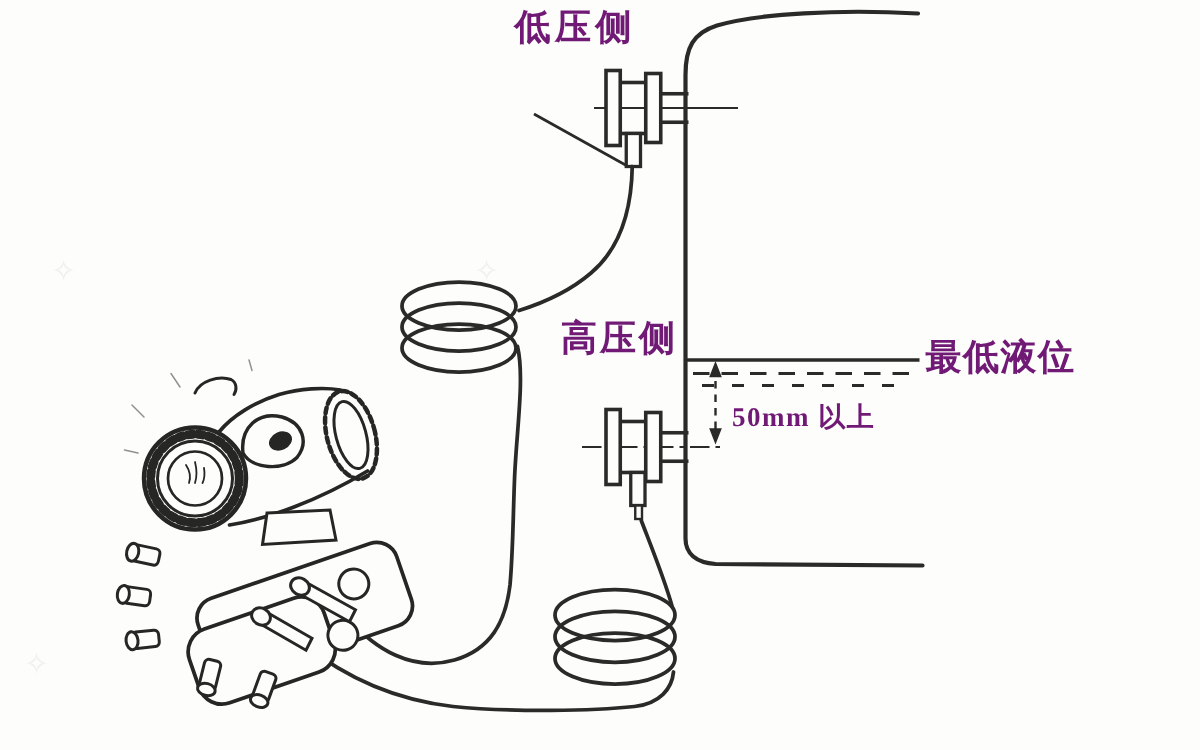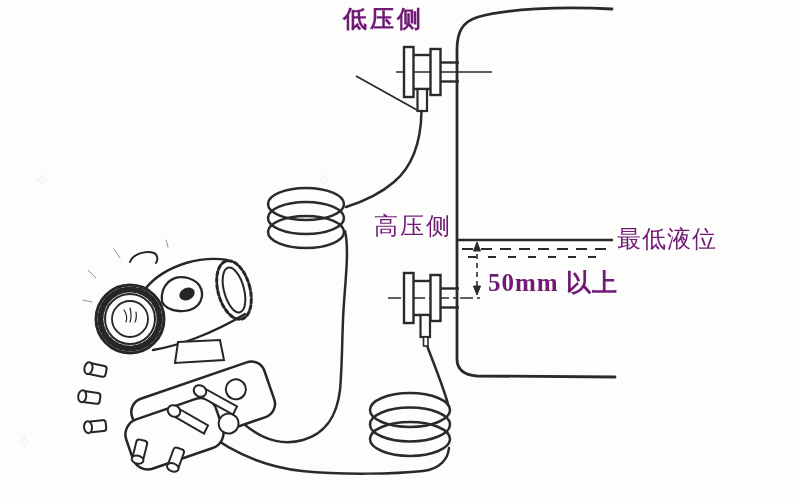--- a/index.html
+++ b/index.html
@@ -3,23 +3,23 @@
 <meta charset="utf-8">
 <style>
   html,body{margin:0;padding:0;background:#ffffff;}
   .canvas{
     position:relative;width:800px;height:500px;background:#fdfdfc;overflow:hidden;
     font-family:"Liberation Serif","DejaVu Serif",serif;color:#2e2c29;
   }
   .diagram-svg{position:absolute;left:0;top:0;}
   .lbl{position:absolute;white-space:nowrap;color:#701a75;line-height:1.1;}
   .lbl-lp{left:343px;top:6px;font-size:24px;letter-spacing:3px;font-weight:600;}
-  .lbl-hp{left:374px;top:213px;font-size:24px;letter-spacing:2px;font-weight:400;}
-  .lbl-minlevel{left:617px;top:226px;font-size:24px;letter-spacing:1px;font-weight:400;}
-  .lbl-dist{left:488px;top:269px;font-size:25px;font-weight:700;letter-spacing:1px;}
+  .lbl-hp{left:374px;top:213px;font-size:24px;letter-spacing:2px;font-weight:700;}
+  .lbl-minlevel{left:617px;top:226px;font-size:24px;letter-spacing:1px;font-weight:700;}
+  .lbl-dist{left:488px;top:269px;font-size:18px;font-weight:700;letter-spacing:1px;}
   .sparkle{position:absolute;font-size:20px;color:#b9b6b0;opacity:.18;}
   .sp1{left:34px;top:168px;}
   .sp2{left:16px;top:430px;}
   .sp3{left:316px;top:168px;}
 </style>
 </head>
 <body>
 
 <div class="canvas">
 

